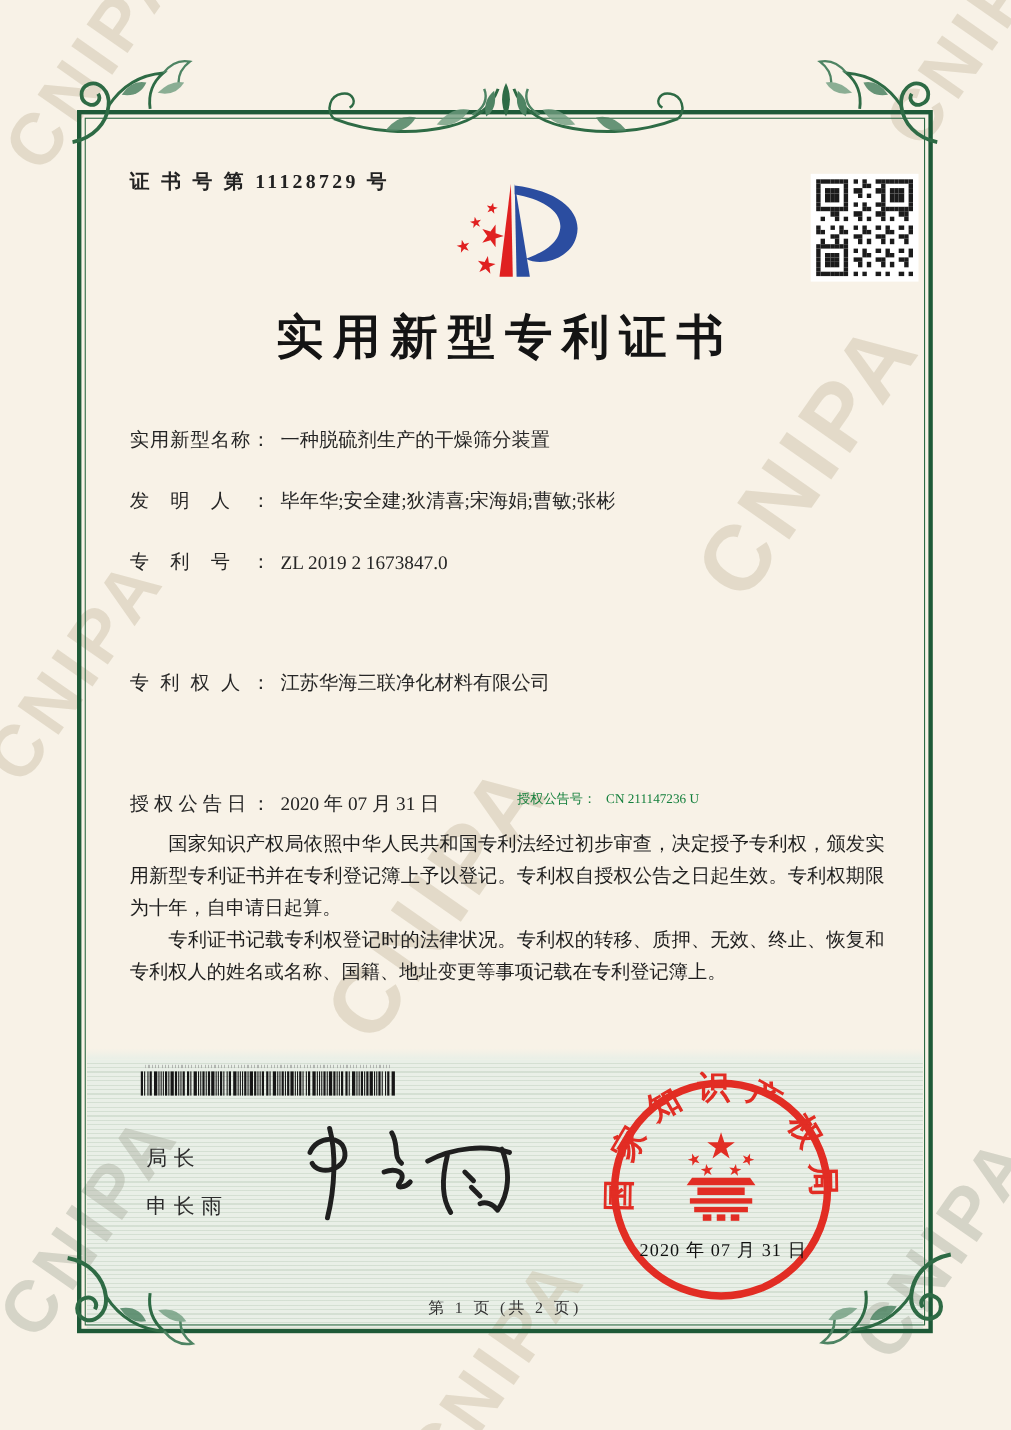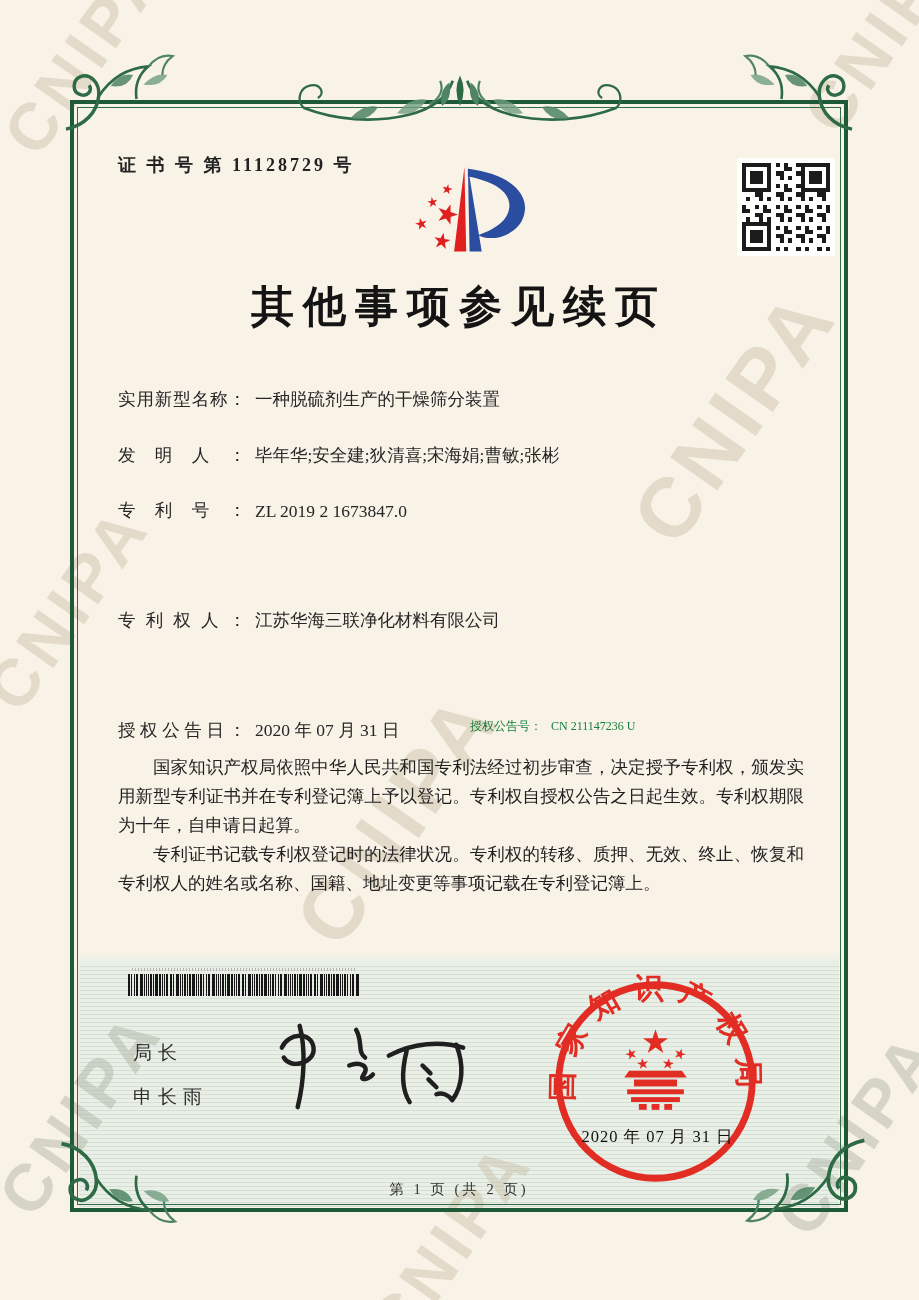--- a/index.html
+++ b/index.html
@@ -595,21 +595,21 @@
         <div class="qm"></div>
         <div class="qm qd"></div>
         <div class="qm"></div>
         <div class="qm"></div>
         <div class="qm qd"></div>
         <div class="qm"></div>
         <div class="qm qd"></div>
       </div>
   </div>
 
-  <h1 class="title" style="margin:0">其他事项参见续页</h1>
+  <h1 class="title" style="margin:0">实用新型专利证书</h1>
 
   <div class="frow" style="top:387px">
     <span class="flabel">实用新型名称：</span><span class="fval">一种脱硫剂生产的干燥筛分装置</span>
   </div>
   <div class="frow" style="top:443px">
     <span class="flabel">发明人：</span><span class="fval">毕年华;安全建;狄清喜;宋海娟;曹敏;张彬</span>
   </div>
   <div class="frow" style="top:498px">
     <span class="flabel">专利号：</span><span class="fval">ZL 2019 2 1673847.0</span>
   </div>

